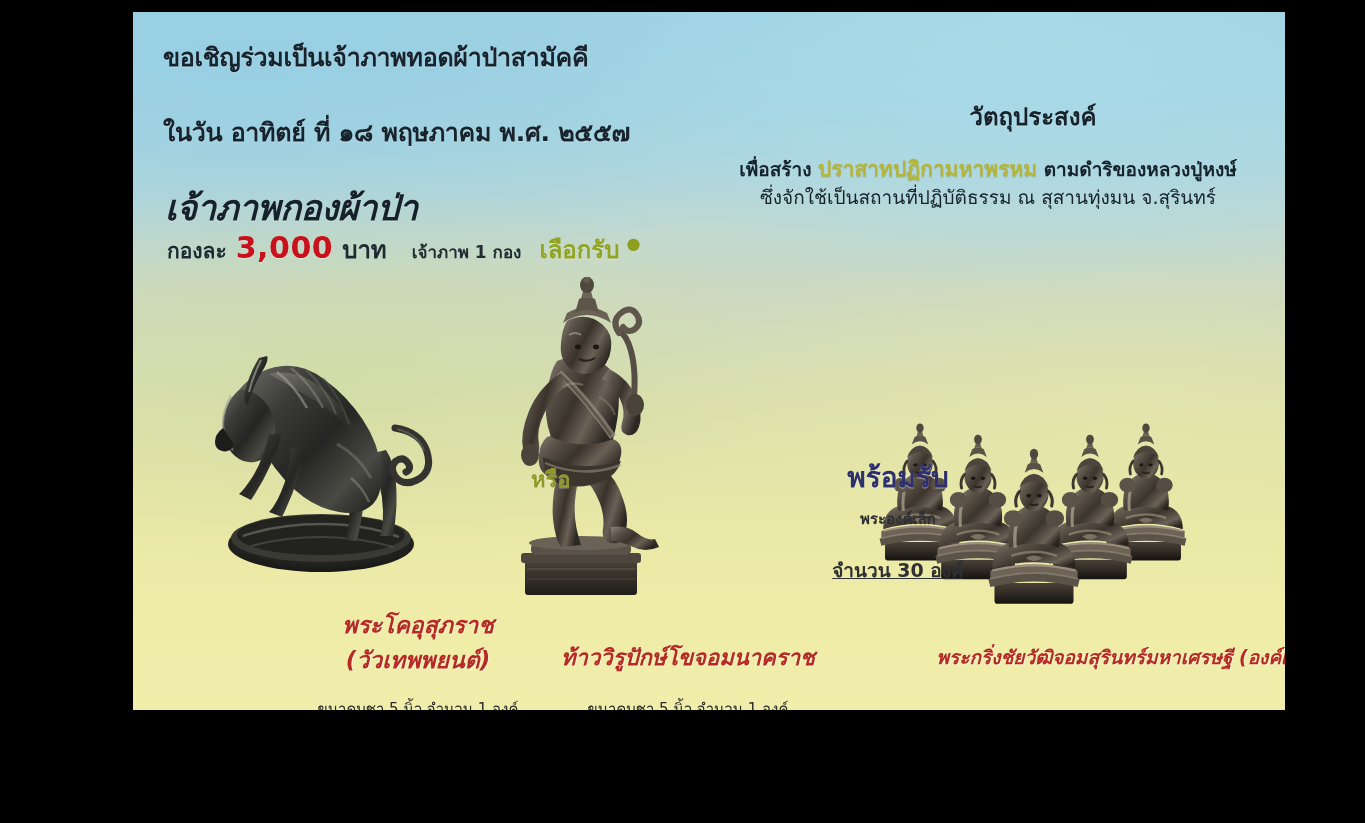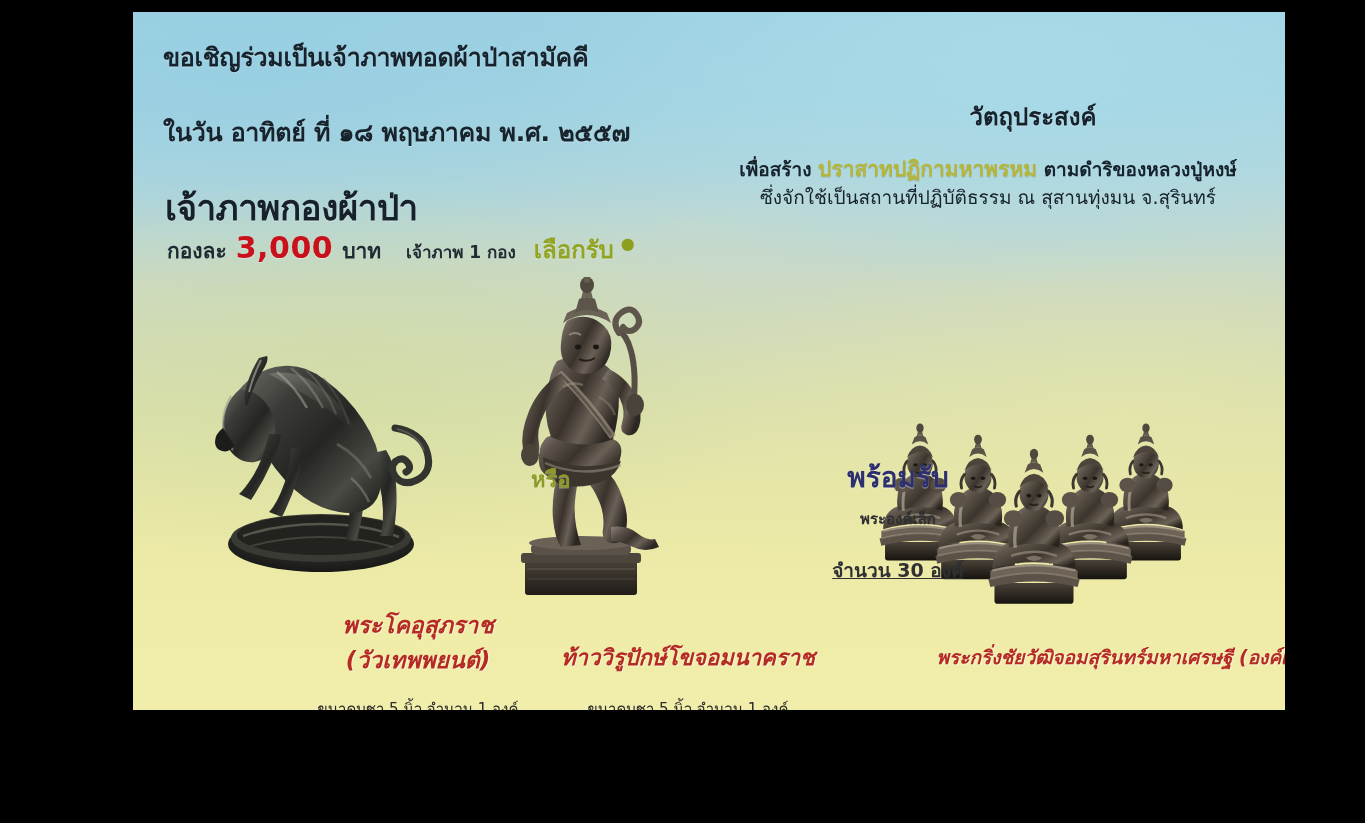--- a/index.html
+++ b/index.html
@@ -82,30 +82,31 @@
     letter-spacing: -0.3px;
     text-shadow: 0 1px 0 rgba(255,255,255,0.3);
   }
 
   .host-title {
     left: 32px; top: 168px;
     font-size: 35px; font-weight: bold;
     color: #16212b;
     letter-spacing: -0.5px;
     text-shadow: 0 1px 1px rgba(255,255,255,0.35);
+    font-style: italic;
   }
   .price-row {
     left: 34px; top: 218px;
     display: flex; align-items: baseline; gap: 9px;
     white-space: nowrap;
   }
   .price-row .lbl      { font-size: 21px; font-weight: bold; color: #1d2a33; }
   .price-row .amount   { font-size: 30px; font-weight: bold; color: #c8111a; letter-spacing: 0.5px;
                          text-shadow: 0 1px 1px rgba(255,255,255,0.4); }
-  .price-row .baht     { font-size: 21px; font-weight: bold; color: #1d2a33; }
+  .price-row .baht     { font-size: 24px; font-weight: bold; color: #1d2a33; }
   .price-row .per      { font-size: 17px; font-weight: bold; color: #222c33; margin-left: 16px; }
   .price-row .choose   { font-size: 24px; font-weight: bold; color: #93a424; margin-left: 9px;
                          text-shadow: 0 1px 1px rgba(255,255,255,0.35); }
   .price-row .star     { font-size: 16px; color: #8e9f1f; position: relative; top: -9px; left: -2px; }
 
   
   .purpose-title {
     left: 670px; top: 85px; width: 460px; text-align: center;
     font-size: 24px; font-weight: bold; color: #16222c;
     text-shadow: 0 1px 0 rgba(255,255,255,0.3);

